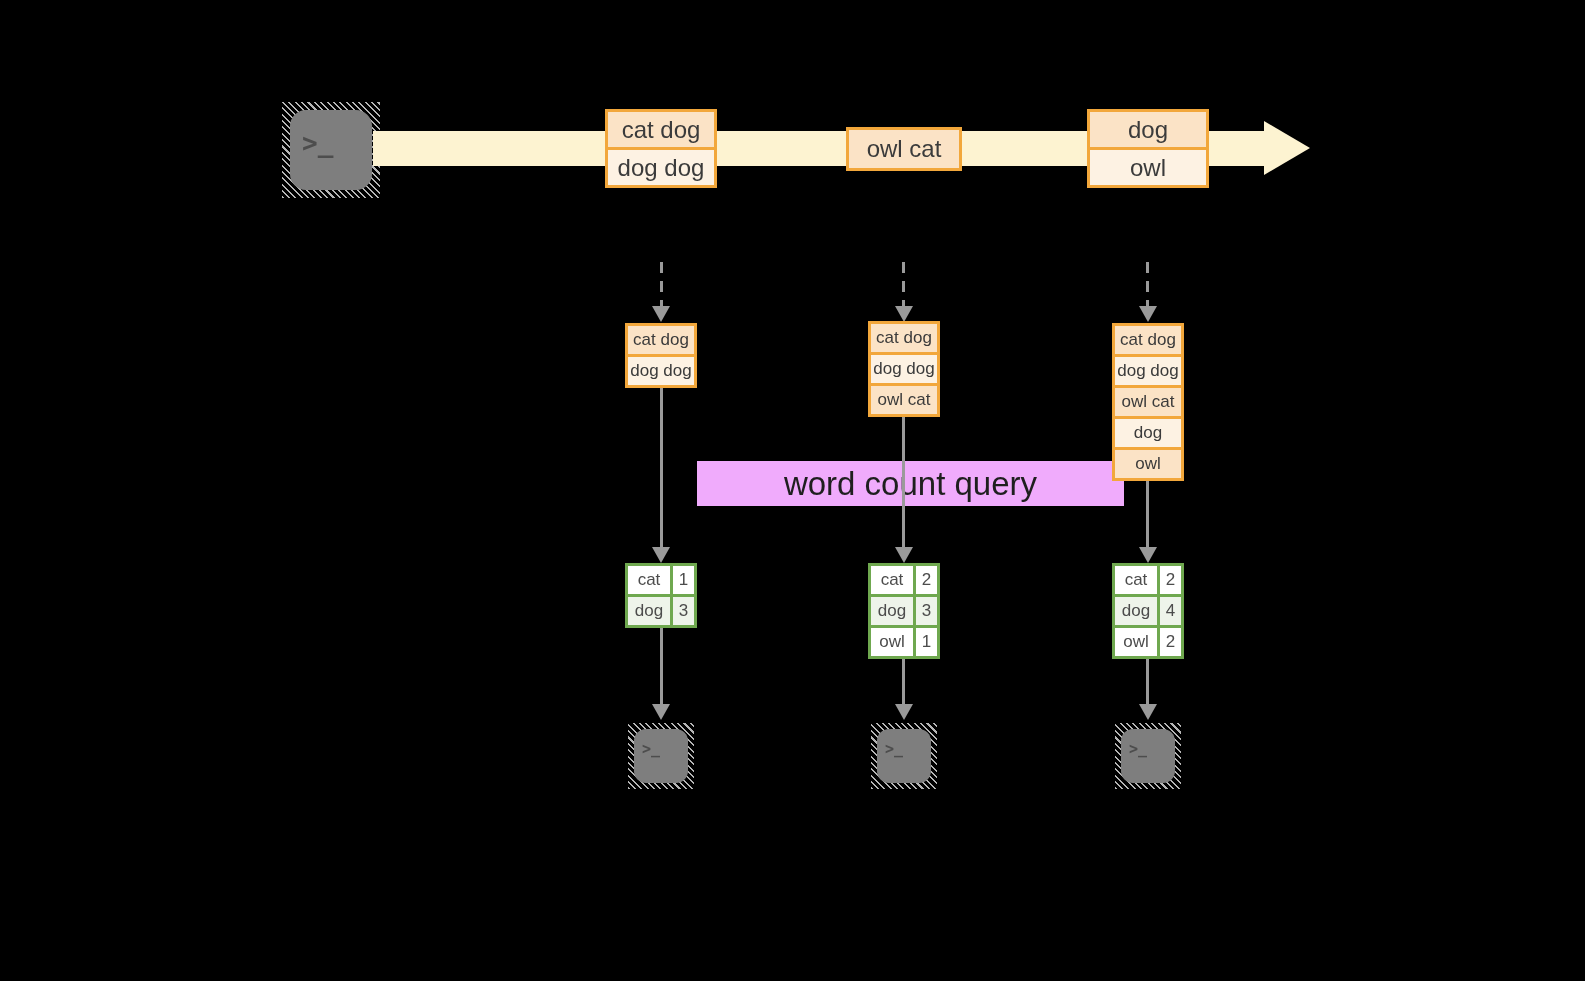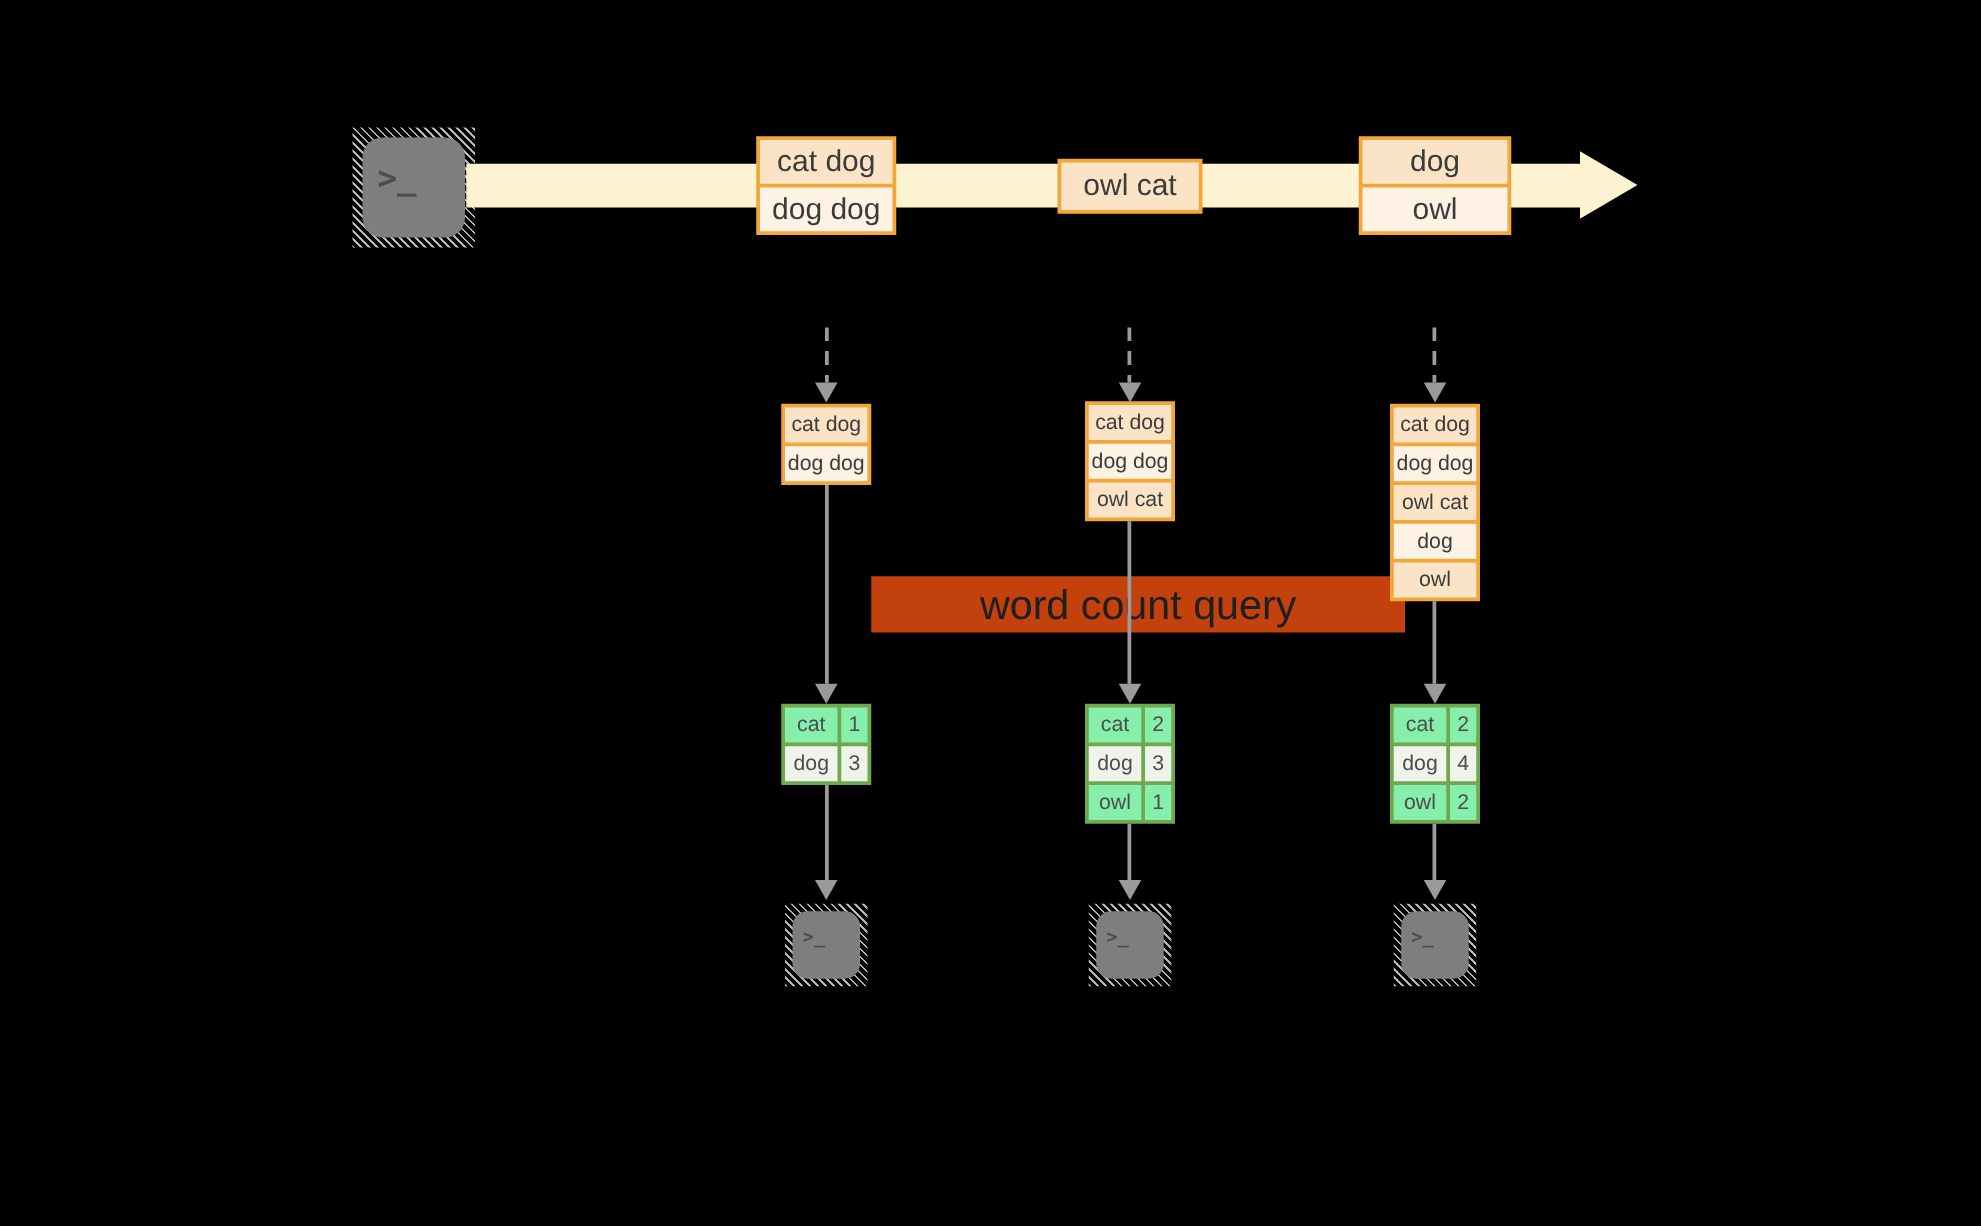--- a/index.html
+++ b/index.html
@@ -26,28 +26,28 @@
   .msg-row{height:35px;font-size:24px;}
   .buf-row{height:28px;font-size:17px;}
 
   
   .vline{width:3px;background:#9a9a9a;}
   .vdash{width:3px;background:repeating-linear-gradient(to bottom,#9a9a9a 0 11px,rgba(0,0,0,0) 11px 19px);}
   .ahead{width:0;height:0;border-left:9px solid transparent;border-right:9px solid transparent;
          border-top:16px solid #9a9a9a;}
 
   
-  .qbox{background:#c2410c;display:flex;align-items:center;justify-content:center;
+  .qbox{background:#f0abfc;display:flex;align-items:center;justify-content:center;
         color:#1f1f1f;font-size:33px;}
 
   
   .gtable{background:#6fa84f;padding:3px;display:grid;grid-template-columns:42px 21px;gap:3px;box-sizing:border-box;}
   .gtable .cell{height:28px;display:flex;align-items:center;justify-content:center;
                 color:#4c4c4c;font-size:17px;}
-  .gcell-dark{background:#86efac;}
+  .gcell-dark{background:#ffffff;}
   .gcell-light{background:#eef4ea;}
 
   .z1{z-index:1}.z2{z-index:2}
 </style>
 </head>
 <body>
 
 <div class="canvas">
 
   <div class="abs hatch z1" style="left:282px;top:102px;width:98px;height:96px;">

